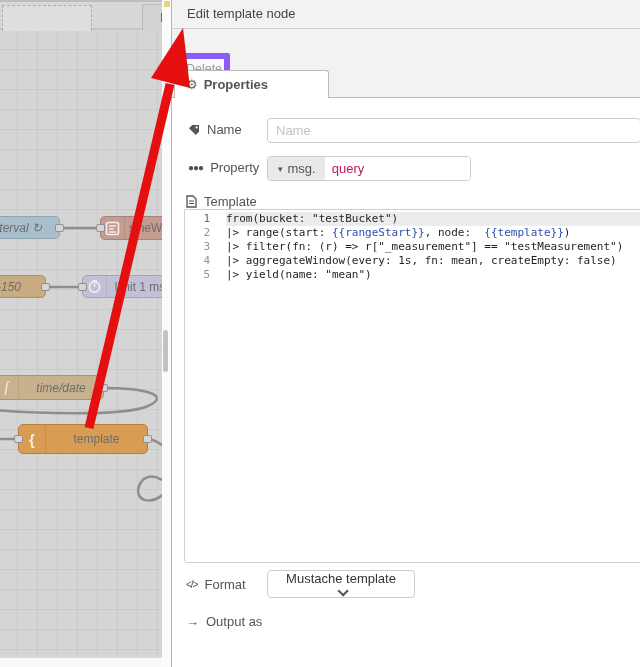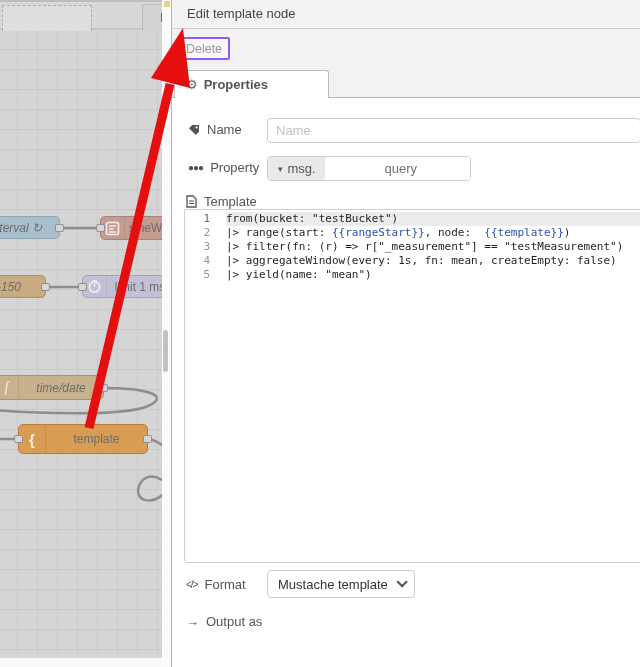--- a/index.html
+++ b/index.html
@@ -48,22 +48,22 @@
   .vthumb { position:absolute; left:1px; top:330px; width:5px; height:42px;
             background:#c2c2c2; border-radius:3px; }
   .node-fragment { position:absolute; left:2px; top:1px; width:6px; height:6px; background:#e4d67c; }
 
   
   .panel { position:absolute; left:171px; top:0; width:469px; height:667px;
            background:#fff; border-left:1px solid #b5b5b5; }
   .panel-header { height:29px; background:#f2f2f2; border-bottom:1px solid #d0d0d0;
                   font-size:13px; font-weight:normal; color:#444; line-height:28px; padding-left:15px; }
   .panel-gray { position:relative; height:69px; background:#f2f2f2; border-bottom:1px solid #bbb; }
-  .btn-delete { position:absolute; left:6px; top:8px; width:52px; height:23px;
-                background:#f8f8f8; border:2px solid #8b5cf6; border-radius:2px;
+  .btn-delete { position:absolute; left:6px; top:24px; width:52px; height:23px;
+                background:#f8f8f8; border:6px solid #8b5cf6; border-radius:2px;
                 color:#999; font-size:12.5px; text-align:center; line-height:21px; }
   .tab-props { position:absolute; left:2px; bottom:-1px; width:155px; height:28px;
                background:#fff; border:1px solid #bbb; border-bottom:none;
                border-radius:3px 3px 0 0; display:flex; align-items:center; gap:6px; padding-left:11px; }
   .tab-props .gear { font-size:13px; color:#666; }
   .tab-props .tlabel { font-size:13px; font-weight:bold; color:#555; }
 
   .flabel { position:absolute; display:flex; align-items:center; gap:7px;
             font-size:13px; color:#555; }
   .flabel svg { flex:none; }
@@ -74,22 +74,22 @@
               border:1px solid #ccc; border-radius:4px; font-size:13px; color:#333;
               padding:0 8px; outline:none; font-family:"Liberation Sans", sans-serif; }
   .inp-name::placeholder { color:#c2c2c2; }
 
   .prop-group { position:absolute; left:95px; top:156px; width:204px; height:25px;
                 border:1px solid #ccc; border-radius:4px; background:#fff;
                 display:flex; align-items:stretch; overflow:hidden; }
   .prop-prefix { background:#e9e9e9; display:flex; align-items:center; gap:5px;
                  padding:0 9px 0 10px; font-size:13px; color:#555; }
   .prop-prefix .caret { font-size:9px; color:#555; }
-  .prop-value { flex:1; border:none; outline:none; font-size:13px; color:#737373;
-                padding-left:7px; font-family:"Liberation Sans", sans-serif; min-width:0;text-align:center; }
+  .prop-value { flex:1; border:none; outline:none; font-size:13px; color:#be185d;
+                padding-left:7px; font-family:"Liberation Sans", sans-serif; min-width:0; }
 
   
   .editor { position:absolute; left:12px; top:209px; right:-2px; height:354px;
             background:#fff; border:1px solid #cfcfcf; border-radius:0 0 0 3px;
             font-family:"DejaVu Sans Mono", monospace; font-size:11px;
             overflow:hidden; padding-top:2px; }
   .cline { display:flex; height:14px; line-height:14px; }
   .cline .ln { width:41px; padding-right:16px; text-align:right; color:#949494; flex:none; }
   .cline .ct { flex:1; white-space:pre; color:#1f1f1f; }
   .cline.current { } .cline.current .ct { background:#ececec; }
@@ -243,21 +243,21 @@
     <div class="cline">
       <span class="ln">5</span>
       <span class="ct"><span>|&gt; yield(name: "mean")</span></span>
     </div>
   </div>
 
   <div class="flabel" style="left:14px; top:577px;">
     <span class="ficon-txt">&lt;/&gt;</span>
     <span>Format</span>
   </div>
-  <div class="selbox" style="left:95px; top:570px;">
+  <div class="selbox" style="left:95px; top:570px;flex-direction:column;">
     <span class="sval">Mustache template</span>
     <span class="chev"></span>
   </div>
 
   <div class="flabel" style="left:14px; top:614px;">
     <span class="ficon-arrow">→</span>
     <span>Output as</span>
   </div>
 
 </div>

